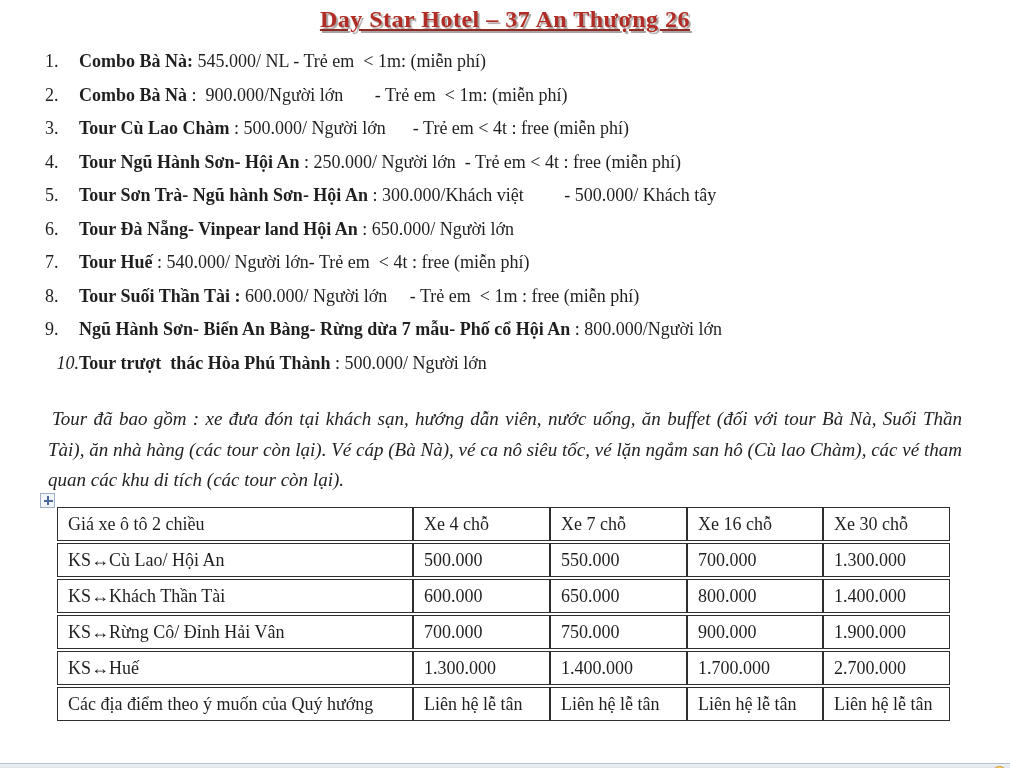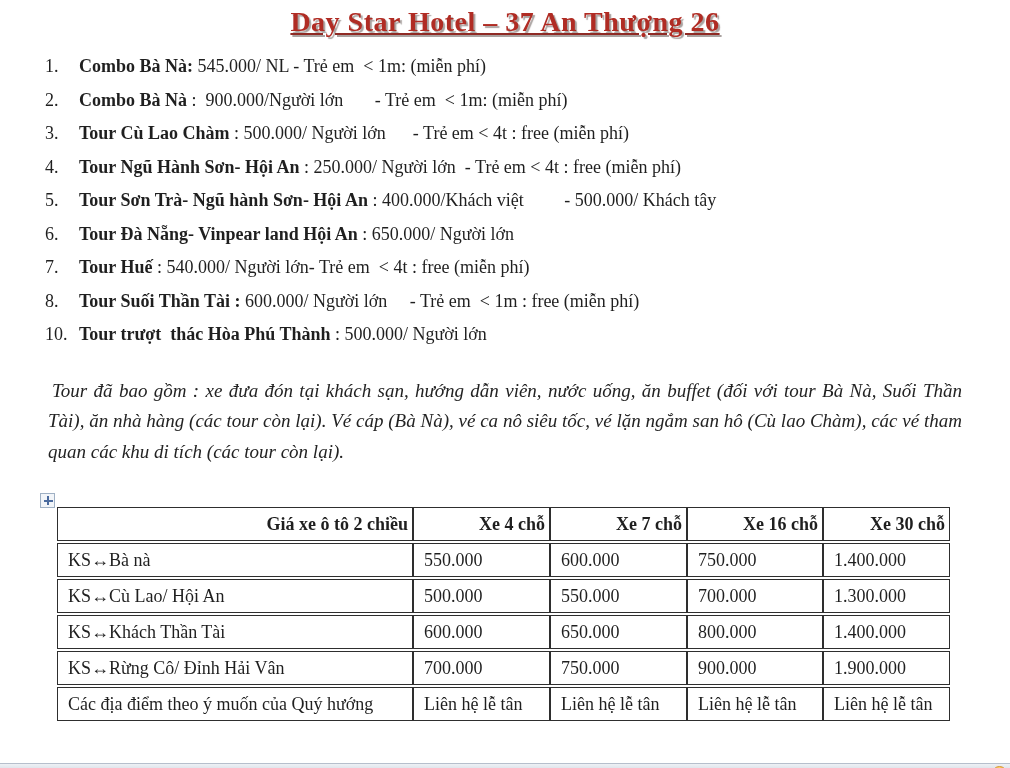--- a/index.html
+++ b/index.html
@@ -10,21 +10,21 @@
     font-family: "Liberation Serif", "DejaVu Serif", serif;
     color: #1f1f1f;
     position: relative;
   }
   .page { position: relative; width: 1010px; height: 768px; }
 
   
   .doc-title {
     margin: 6px 0 16px 0;
     text-align: center;
-    font-size: 28px;
+    font-size: 24px;
     font-weight: bold;
     color: #b02c24;
     text-decoration: underline;
     text-decoration-color: #8f2a24;
     text-shadow: 2px 2px 1px #a9a2a0;
     letter-spacing: 0.5px;
   }
 
   
   .tour-list {
@@ -91,21 +91,21 @@
   table.price-table th, table.price-table td {
     border: 1px solid #2e2e2e;
     height: 32px;
     padding: 0 4px 0 10px;
     font-size: 18px;
     text-align: left;
     vertical-align: middle;
     overflow: hidden;
     white-space: nowrap;
   }
-  table.price-table th { font-weight: bold; text-align: right; }
+  table.price-table th { font-weight: normal; }
   table.price-table td { font-weight: normal; }
 
   
   .status-bar {
     position: absolute;
     left: 0; bottom: 0;
     width: 1010px; height: 11px;
     background: linear-gradient(#eef1f5, #ccd5e0);
     border-top: 1px solid #b6bfcc;
     box-sizing: border-box;
@@ -125,24 +125,25 @@
 
 <div class="page">
 
   <h1 class="doc-title">Day Star Hotel – 37 An Thượng 26</h1>
 
   <ol class="tour-list" id="tour-list">
       <li class="tour-item"><span class="num">1.</span><span class="tname">Combo Bà Nà:</span><span class="tdetail"> 545.000/ NL - Trẻ em  &lt; 1m: (miễn phí)</span></li>
       <li class="tour-item"><span class="num">2.</span><span class="tname">Combo Bà Nà</span><span class="tdetail"> :  900.000/Người lớn       - Trẻ em  &lt; 1m: (miễn phí)</span></li>
       <li class="tour-item"><span class="num">3.</span><span class="tname">Tour Cù Lao Chàm</span><span class="tdetail"> : 500.000/ Người lớn      - Trẻ em &lt; 4t : free (miễn phí)</span></li>
       <li class="tour-item"><span class="num">4.</span><span class="tname">Tour Ngũ Hành Sơn- Hội An</span><span class="tdetail"> : 250.000/ Người lớn  - Trẻ em &lt; 4t : free (miễn phí)</span></li>
-      <li class="tour-item"><span class="num">5.</span><span class="tname">Tour Sơn Trà- Ngũ hành Sơn- Hội An</span><span class="tdetail"> : 400.000/Khách việt         - 500.000/ Khách tây</span></li>
+      <li class="tour-item"><span class="num">5.</span><span class="tname">Tour Sơn Trà- Ngũ hành Sơn- Hội An</span><span class="tdetail"> : 300.000/Khách việt         - 500.000/ Khách tây</span></li>
       <li class="tour-item"><span class="num">6.</span><span class="tname">Tour Đà Nẵng- Vinpear land Hội An</span><span class="tdetail"> : 650.000/ Người lớn</span></li>
       <li class="tour-item"><span class="num">7.</span><span class="tname">Tour Huế</span><span class="tdetail"> : 540.000/ Người lớn- Trẻ em  &lt; 4t : free (miễn phí)</span></li>
       <li class="tour-item"><span class="num">8.</span><span class="tname">Tour Suối Thần Tài :</span><span class="tdetail"> 600.000/ Người lớn     - Trẻ em  &lt; 1m : free (miễn phí)</span></li>
+      <li class="tour-item"><span class="num">9.</span><span class="tname">Ngũ Hành Sơn- Biển An Bàng- Rừng dừa 7 mẫu- Phố cổ Hội An</span><span class="tdetail"> : 800.000/Người lớn</span></li>
       <li class="tour-item"><span class="num">10.</span><span class="tname">Tour trượt  thác Hòa Phú Thành</span><span class="tdetail"> : 500.000/ Người lớn</span></li>
     </ol>
 
   <p class="note">Tour đã bao gồm : xe đưa đón tại khách sạn, hướng dẫn viên, nước uống, ăn buffet (đối với tour Bà Nà, Suối Thần Tài), ăn nhà hàng (các tour còn lại). Vé cáp (Bà Nà), vé ca nô siêu tốc, vé lặn ngắm san hô (Cù lao Chàm), các vé tham quan các khu di tích (các tour còn lại).</p>
 
   <div class="table-wrap">
     <div class="table-handle">
       <span class="bar-v"></span>
       <span class="bar-h"></span>
     </div>
@@ -158,27 +159,20 @@
         <tr id="price-head">
             <th>Giá xe ô tô 2 chiều</th>
             <th>Xe 4 chỗ</th>
             <th>Xe 7 chỗ</th>
             <th>Xe 16 chỗ</th>
             <th>Xe 30 chỗ</th>
           </tr>
       </thead>
       <tbody id="price-body">
           <tr>
-            <td>KS↔Bà nà</td>
-            <td>550.000</td>
-            <td>600.000</td>
-            <td>750.000</td>
-            <td>1.400.000</td>
-          </tr>
-          <tr>
             <td>KS↔Cù Lao/ Hội An</td>
             <td>500.000</td>
             <td>550.000</td>
             <td>700.000</td>
             <td>1.300.000</td>
           </tr>
           <tr>
             <td>KS↔Khách Thần Tài</td>
             <td>600.000</td>
             <td>650.000</td>
@@ -186,20 +180,27 @@
             <td>1.400.000</td>
           </tr>
           <tr>
             <td>KS↔Rừng Cô/ Đỉnh Hải Vân</td>
             <td>700.000</td>
             <td>750.000</td>
             <td>900.000</td>
             <td>1.900.000</td>
           </tr>
           <tr>
+            <td>KS↔Huế</td>
+            <td>1.300.000</td>
+            <td>1.400.000</td>
+            <td>1.700.000</td>
+            <td>2.700.000</td>
+          </tr>
+          <tr>
             <td>Các địa điểm theo ý muốn của Quý hướng</td>
             <td>Liên hệ lễ tân</td>
             <td>Liên hệ lễ tân</td>
             <td>Liên hệ lễ tân</td>
             <td>Liên hệ lễ tân</td>
           </tr>
         </tbody>
     </table>
   </div>
 

